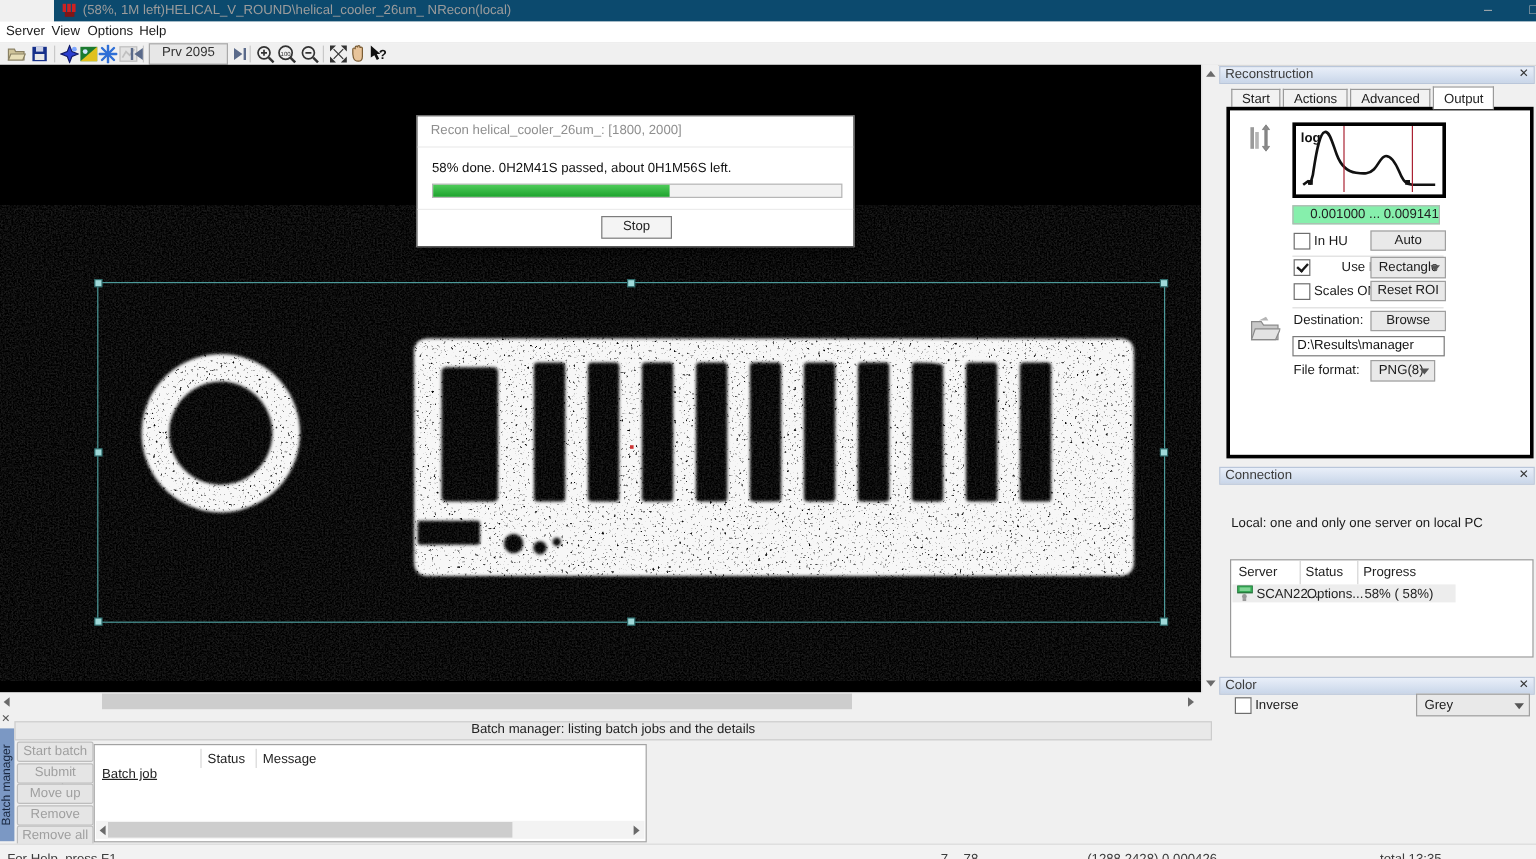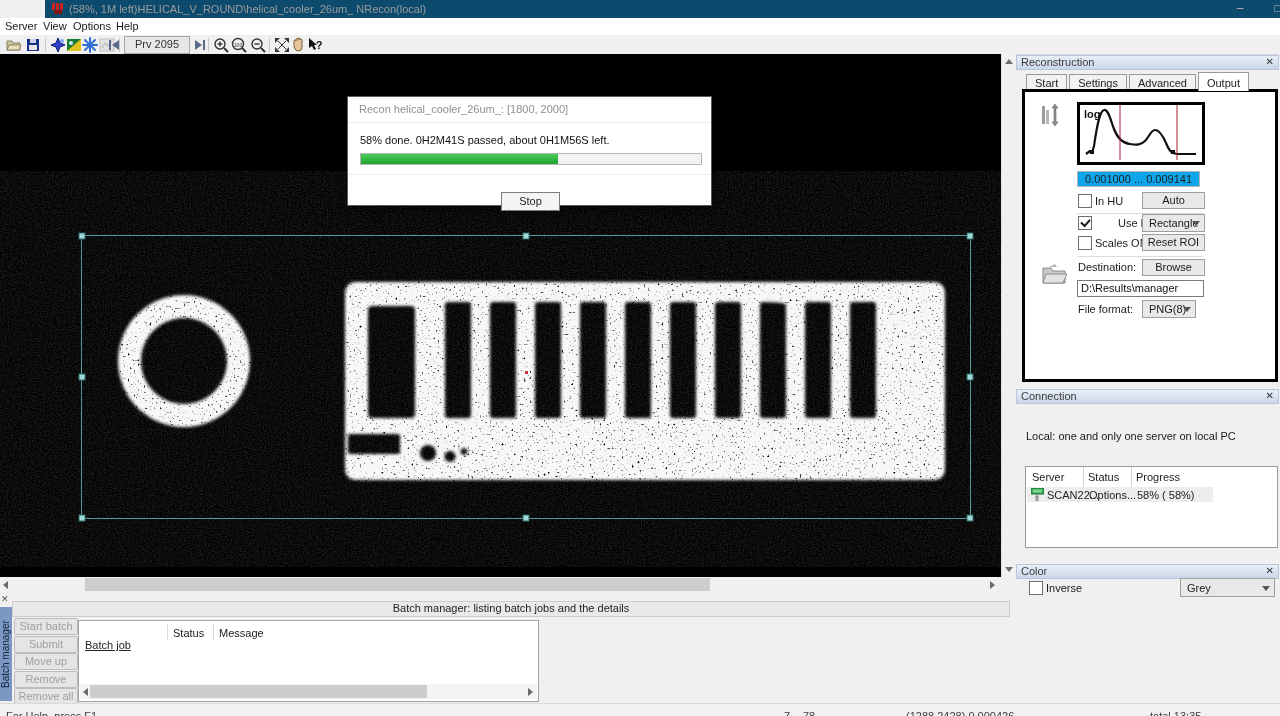--- a/index.html
+++ b/index.html
@@ -33,41 +33,41 @@
   
   .dialog{left:347px;top:96px;width:363px;height:108px;background:#fff;border:1px solid #5a5a5a;
           box-shadow:2px 3px 10px rgba(0,0,0,0.55);}
   .dlg-title{position:absolute;left:0;top:0;width:100%;height:25px;border-bottom:1px solid #ececec;}
   .dlg-title span{position:absolute;left:11px;top:6px;color:#8f8f8f;font-size:11px;}
   .dlg-msg{position:absolute;left:12px;top:37px;color:#111;font-size:11px;}
   .pbar{position:absolute;left:12px;top:56px;width:340px;height:10px;border:1px solid #b6b6b6;background:#f2f2f2;}
   .pbar-fill{height:100%;background:linear-gradient(#4ecb5a,#1fa32e);}
   .dlg-sep{position:absolute;left:0;top:77px;width:100%;height:1px;background:#ececec;}
   .dlg-btn{position:absolute;left:153px;top:83px;width:57px;height:17px;background:#f4f4f4;
-           border:1px solid #7c7c7c;text-align:center;line-height:16px;color:#222;margin-top:12px;}
+           border:1px solid #7c7c7c;text-align:center;line-height:16px;color:#222;}
   
   .panelhdr{position:absolute;height:13px;background:linear-gradient(#e9eff9,#c9d6e9);
             border:1px solid #b9c6da;color:#3c3c3c;font-size:11px;line-height:12px;padding-left:4px;}
   .panelhdr .px{position:absolute;right:4px;top:0;color:#333;font-size:10px;line-height:12px;}
   .tab{position:relative;float:left;padding:2px 8px 2px 8px;border:1px solid #9a9a9a;border-bottom:none;
        background:#f2f2f2;margin-right:2px;color:#222;top:2px;}
   .tab.active{background:#fff;top:0px;padding-top:4px;z-index:3;}
   .contentbox{position:absolute;background:#fff;border:3px solid #000000;}
   .ckbox{position:absolute;width:12px;height:12px;background:#fff;border:1px solid #6e6e6e;}
   .ckbox.checked::after{content:"";position:absolute;left:2px;top:2px;width:7px;height:4px;
        border-left:2px solid #1a1a1a;border-bottom:2px solid #1a1a1a;transform:rotate(-48deg);}
   .cklabel{position:absolute;color:#1a1a1a;}
   .pushbtn{position:absolute;background:#e9e9e9;border:1px solid #9f9f9f;text-align:center;color:#1a1a1a;}
   .combo{position:absolute;background:#e9e9e9;border:1px solid #9f9f9f;color:#1a1a1a;}
   .combo .cv{position:absolute;left:6px;top:2px;}
   .combo .ca{position:absolute;right:4px;top:6px;width:0;height:0;border-left:4px solid transparent;
              border-right:4px solid transparent;border-top:5px solid #555;}
   .field{position:absolute;background:#fff;border:1px solid #7a7a7a;color:#111;font-family:"Liberation Sans",sans-serif;
          font-size:11px;padding:1px 3px;}
-  .rangebox{position:absolute;background:#0ea5e9;border:1px solid #b5b5b5;text-align:center;color:#222;}
+  .rangebox{position:absolute;background:#86efac;border:1px solid #b5b5b5;text-align:right;color:#222;}
   
   .ctable{position:absolute;left:1025px;top:466px;width:251px;height:80px;background:#fff;border:1px solid #9a9a9a;}
   .ctable .hv{position:absolute;top:0;width:1px;height:20px;background:#d4d4d4;}
   .crow{position:absolute;left:1px;top:20px;width:186px;height:15px;background:#ededed;}
   
   .sidetab{left:0;top:607px;width:12px;height:94px;background:#7b98c4;color:#17253d;
            writing-mode:vertical-rl;transform:rotate(180deg);font-size:10px;text-align:center;line-height:12px;}
   .bmhdr{left:12px;top:601px;width:996px;height:14px;background:#e9e9e9;border:1px solid #cccccc;
          text-align:center;color:#222;line-height:13px;}
   .bmbtn{position:absolute;left:14px;width:62px;height:15px;background:#e5e5e5;border:1px solid #bdbdbd;
@@ -262,21 +262,21 @@
     <div class="thumb" style="left:85px;top:1px;width:625px;height:13px;"></div>
     <div class="arrow" style="left:990px;top:4px;border-top:4px solid transparent;border-bottom:4px solid transparent;border-left:5px solid #6a6a6a;"></div>
   </div>
 
   <div class="abs panelhdr" style="left:1016px;top:55px;width:257px;">
     <span>Reconstruction</span>
     <span class="px">✕</span>
   </div>
   <div class="abs" style="left:1026px;top:72px;width:250px;height:18px;">
     <div class="tab">Start</div>
-    <div class="tab">Settings</div>
+    <div class="tab">Actions</div>
     <div class="tab">Advanced</div>
     <div class="tab active">Output</div>
     <div class="tab">Summary</div>
   </div>
   <div class="contentbox" style="left:1022px;top:89px;width:250px;height:287px;"></div>
 
   <svg class="abs" style="left:1041px;top:102px;" width="22" height="26" viewBox="0 0 22 26">
     <rect x="1" y="4" width="3" height="18" fill="#9a9a9a"></rect>
       <rect x="5" y="8" width="3" height="14" fill="#b5b5b5"></rect>
     <path d="M14 2 L17 6 L15 6 L15 20 L17 20 L14 24 L11 20 L13 20 L13 6 L11 6 Z" fill="#8b8b8b" stroke="#6f6f6f" stroke-width="0.6"></path>

